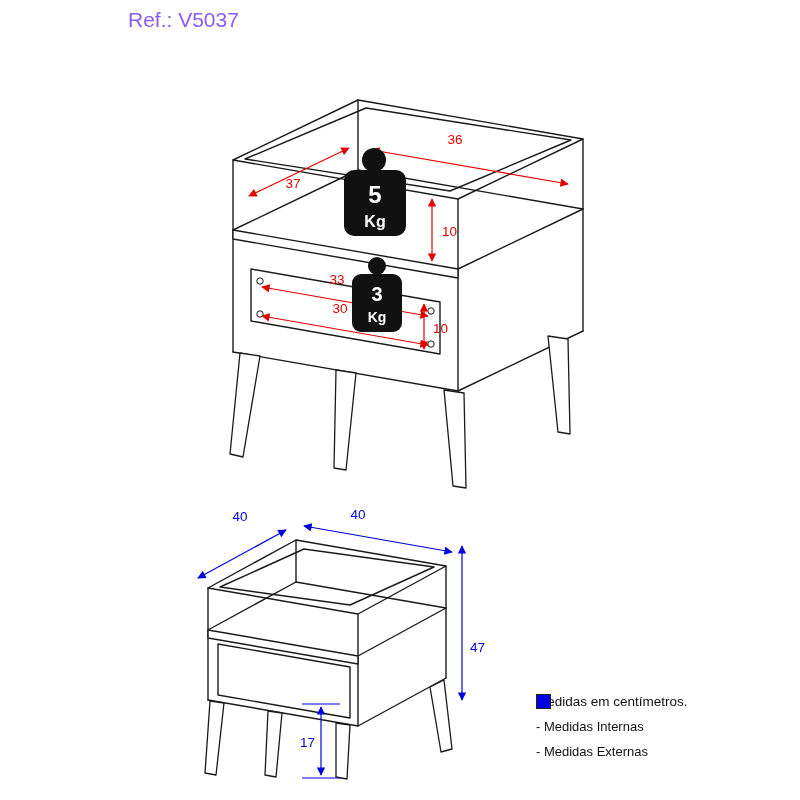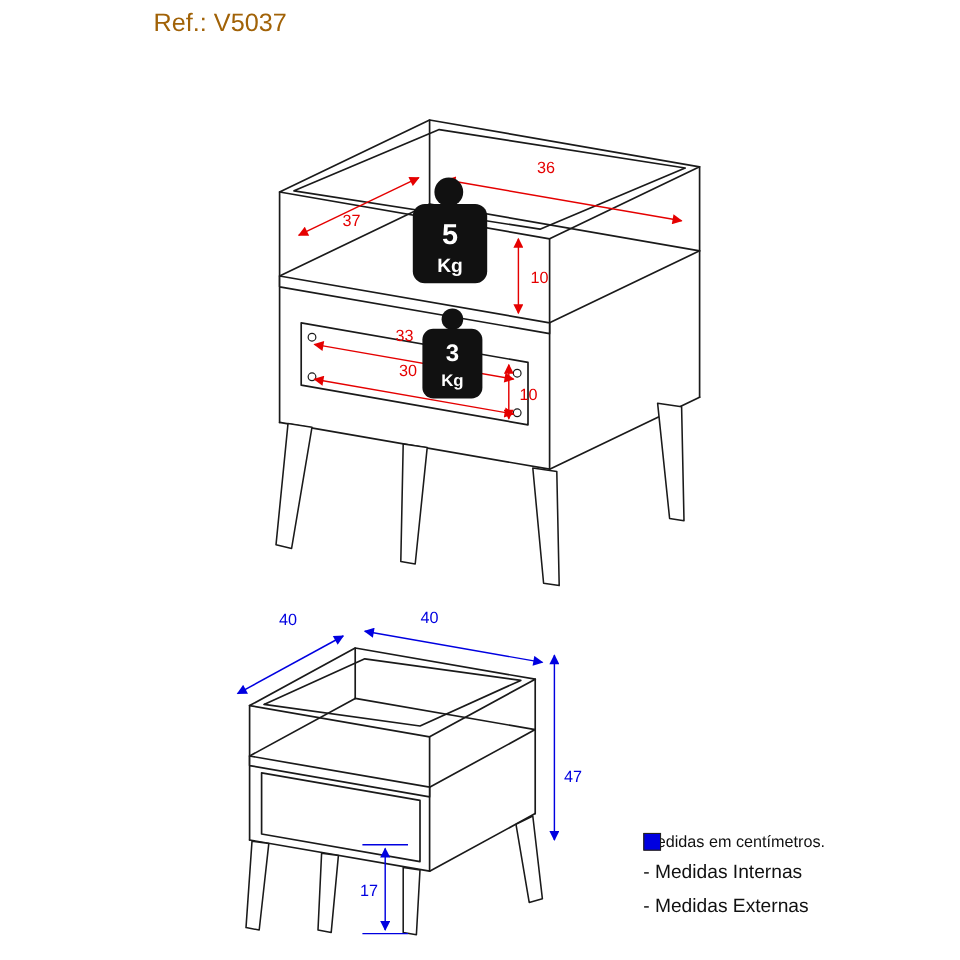--- a/index.html
+++ b/index.html
@@ -1,31 +1,31 @@
 <!DOCTYPE html>
 <html><head>
 <meta charset="utf-8">
 <style>
   html,body{margin:0;padding:0;background:#ffffff;}
   body{width:800px;height:800px;position:relative;font-family:"Liberation Sans",sans-serif;overflow:hidden;}
-  .ref-title{position:absolute;left:128px;top:8px;font-size:21px;color:#a16207;}
+  .ref-title{position:absolute;left:128px;top:8px;font-size:21px;color:#8b5cf6;}
   svg{position:absolute;left:0;top:0;}
   .ln{stroke:#1a1a1a;stroke-width:1.4;fill:none;stroke-linejoin:round;stroke-linecap:round;}
   .fillw{fill:#ffffff;}
   .leg{fill:#ffffff;stroke:#1a1a1a;stroke-width:1.3;stroke-linejoin:round;}
   .dims line{stroke:currentColor;stroke-width:1.2;}
   .dims .tick{stroke:currentColor;stroke-width:1.2;}
   .dims text{fill:currentColor;font-size:13.5px;stroke:none;}
   .tag{fill:#111111;stroke:none;}
   .tag-txt{fill:#ffffff;text-anchor:middle;font-weight:bold;stroke:none;}
   .screw{fill:#ffffff;stroke:#1a1a1a;stroke-width:1;}
   .legend{position:absolute;left:536px;top:694px;color:#111;}
   .legend-title{font-size:13.5px;margin:0 0 6px 0;}
   .legend-row{display:flex;align-items:center;gap:7px;margin-top:10px;}
-  .legend-row span{font-size:16px;}
+  .legend-row span{font-size:13px;}
 </style>
 </head>
 <body>
 
 <div class="ref-title">Ref.: V5037</div>
 
 <svg width="800" height="800" viewBox="0 0 800 800">
   <defs>
     <marker id="arrR" viewBox="0 0 10 10" refX="9" refY="5" markerWidth="8" markerHeight="7" orient="auto-start-reverse">
       <path d="M0,0 L10,5 L0,10 z" fill="#e50000"></path>

